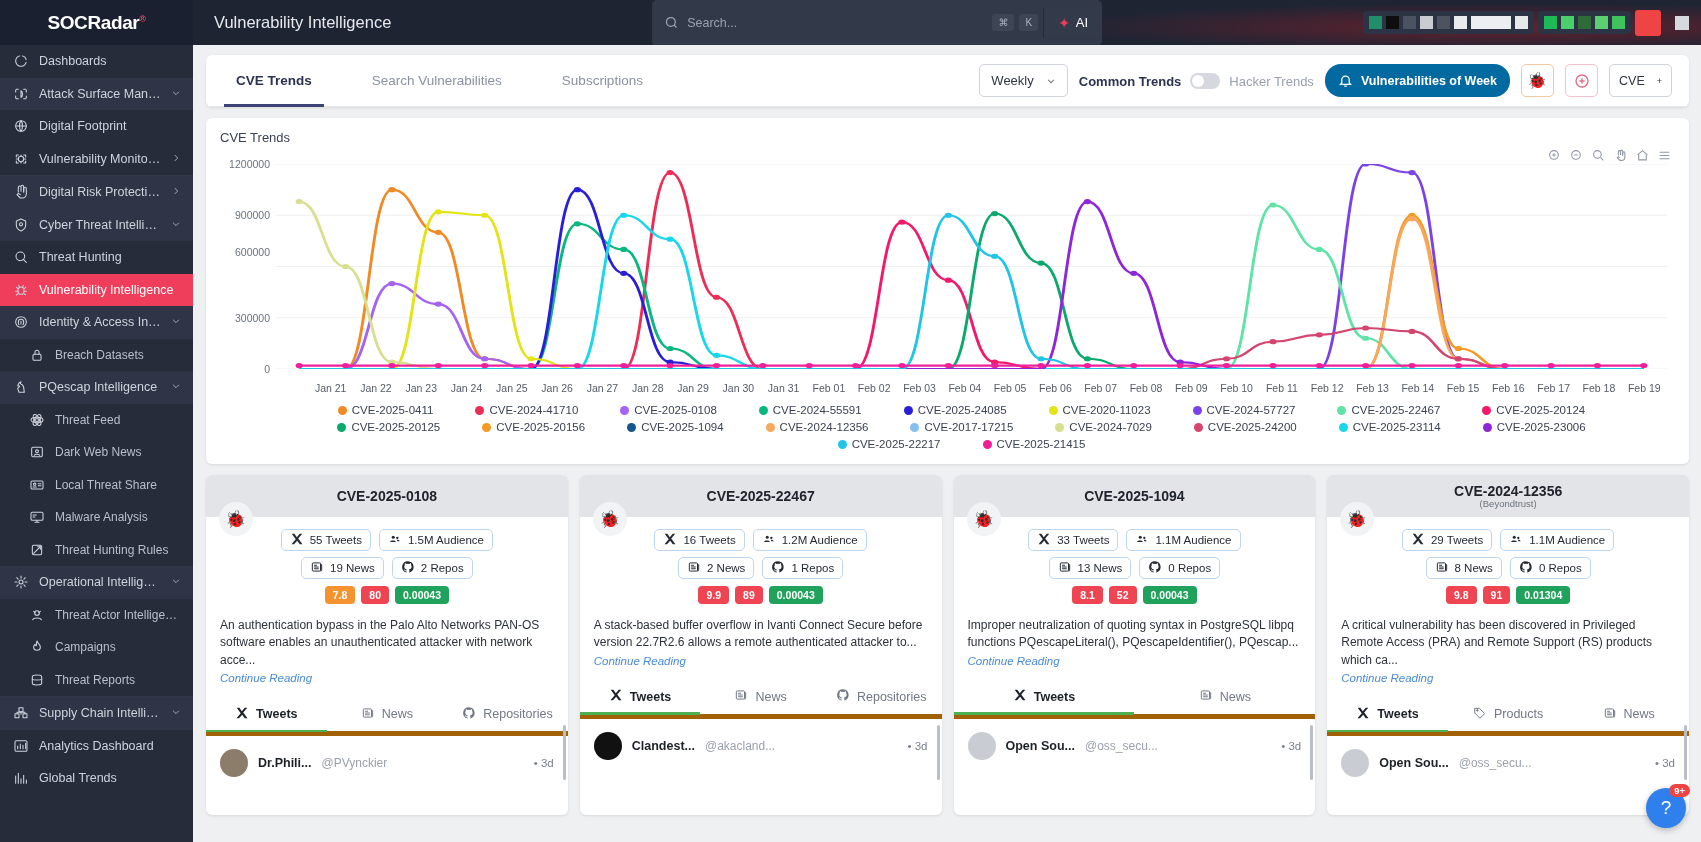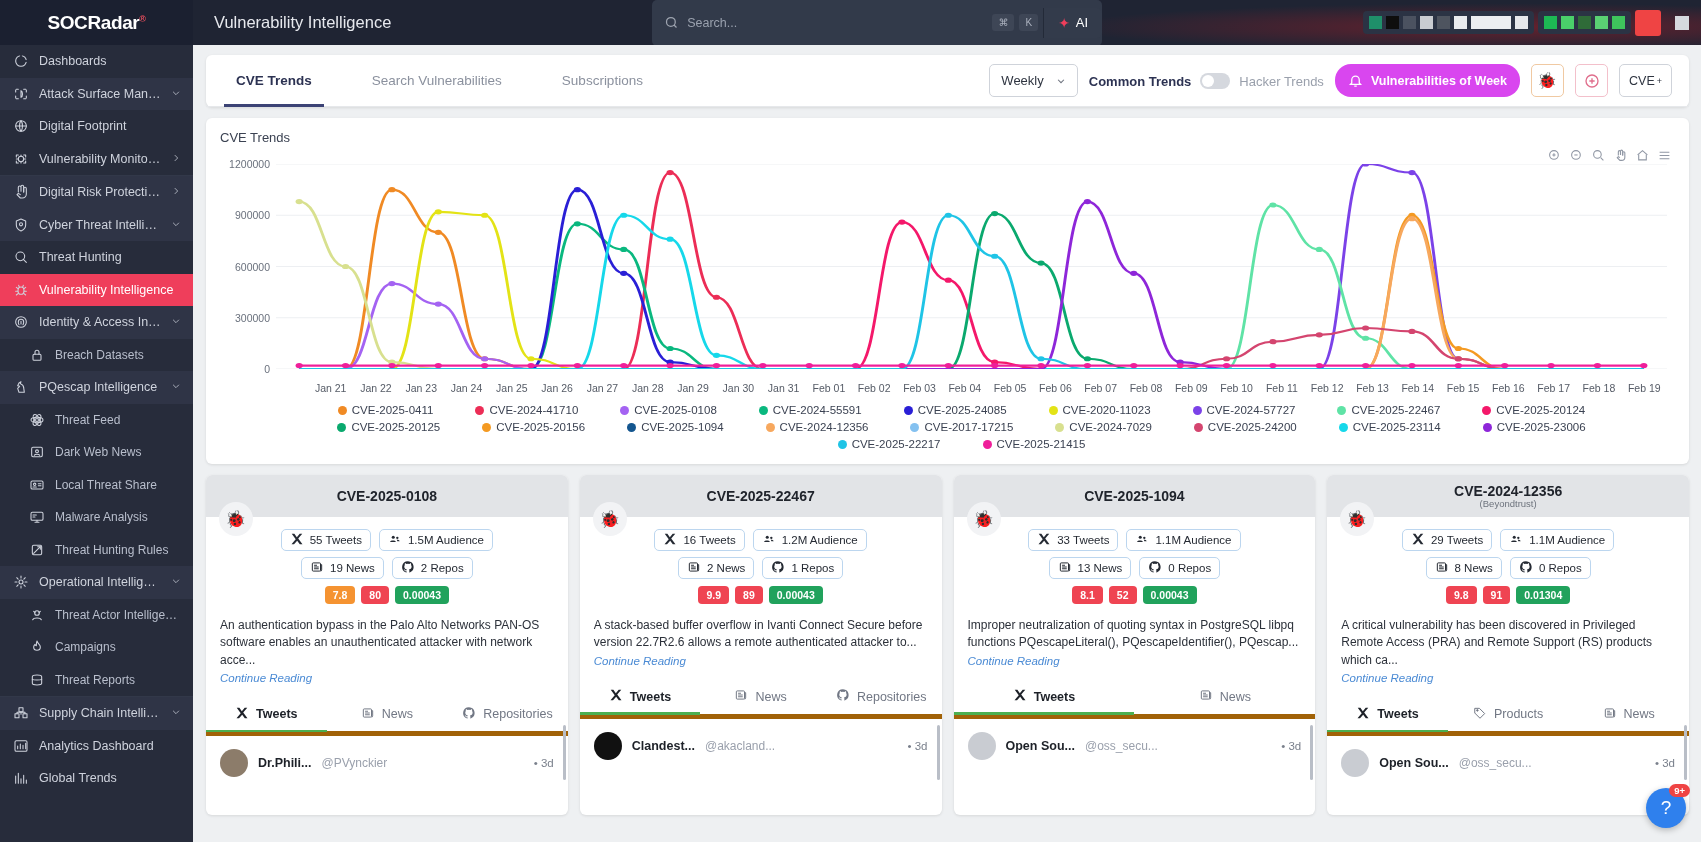--- a/index.html
+++ b/index.html
@@ -116,31 +116,31 @@
     border:1px solid #cfd3da; border-radius:5px; height:33px; padding:0 11px;
     font-size:13px; color:#2e3440; background:#fff; cursor:pointer; min-width:83px;
   }
   .toggle-grp { display:flex; align-items:flex-end; gap:9px; font-size:13px; }
   .toggle-grp .on { color:#2c3252; font-weight:bold; }
   .toggle-grp .off { color:#9aa0ac; }
   .switch { width:30px; height:16px; background:#d5d8de; border-radius:9px; position:relative; cursor:pointer; }
   .switch:before { content:""; position:absolute; left:2px; top:2px; width:12px; height:12px; background:#fff; border-radius:50%; }
   .btn-red {
     display:flex; align-items:center; gap:8px;
-    background:#d946ef; color:#fff; border-radius:16px;
+    background:#0369a1; color:#fff; border-radius:16px;
     height:33px; padding:0 13px; font-size:12.5px; font-weight:bold; cursor:pointer;
   }
   .icon-btn {
     width:33px; height:33px; border-radius:5px; border:1px solid #f0c9a2;
     display:flex; align-items:center; justify-content:center; cursor:pointer; background:#fff;
   }
   .icon-btn.pink { border-color:#f3c0cb; }
   .icon-btn.wide {
     width:auto; padding:0 9px; border-color:#cfd3da; font-size:12.5px; color:#2e3440;
-    position:relative; gap:2px;
+    position:relative; gap:12px;
   }
   .sup { font-size:9px; vertical-align:super; }
 
   
   .chart-card { margin-top:11px; padding:12px 14px 8px 14px; }
   .chart-title { font-size:13px; color:#3b4252; margin-bottom:4px; }
   .chart-tools { display:flex; justify-content:flex-end; gap:9px; color:#9097a4; padding-right:4px; }
   .chart-tools svg { width:13px; height:13px; cursor:pointer; }
   .plot { position:relative; height:215px; margin-top:2px; }
   .ylabels { position:absolute; left:0; top:0; width:54px; height:205px; font-size:10.5px; color:#6a717d; }
@@ -581,21 +581,21 @@
             </svg>
           <svg viewBox="0 0 24 24" fill="none" stroke="currentColor" stroke-width="2">
               <path d="M3 6h18M3 12h18M3 18h18"></path>
             </svg>
         </div>
 
         <div class="plot">
           <div class="ylabels" id="ylabels">
               <div style="top: 205px;">0</div>
               <div style="top: 153.75px;">300000</div>
-              <div style="top: 103px;">600000</div>
+              <div style="top: 88px;">600000</div>
               <div style="top: 51.25px;">900000</div>
               <div style="top: 0px;">1200000</div>
             </div>
           <div class="plotarea" id="plotarea"><svg viewBox="0 0 1000 205" preserveAspectRatio="none" style="width:100%;height:205px">
                 <line x1="0" y1="205" x2="1000" y2="205" stroke="#edeff2" stroke-width="1"></line>
                 <line x1="0" y1="153.75" x2="1000" y2="153.75" stroke="#edeff2" stroke-width="1"></line>
                 <line x1="0" y1="102.5" x2="1000" y2="102.5" stroke="#edeff2" stroke-width="1"></line>
                 <line x1="0" y1="51.25" x2="1000" y2="51.25" stroke="#edeff2" stroke-width="1"></line>
                 <line x1="0" y1="0" x2="1000" y2="0" stroke="#edeff2" stroke-width="1"></line>
                 <path d="M 16.666666666666668 205 C 33.333333333333336 205, 33.333333333333336 205, 50 205 C 66.66666666666667 205, 66.66666666666667 25.625, 83.33333333333334 25.625 C 100 25.625, 100 68.33333333333334, 116.66666666666667 68.33333333333334 C 133.33333333333334 68.33333333333334, 133.33333333333334 194.75, 150 194.75 C 166.66666666666669 194.75, 166.66666666666669 205, 183.33333333333334 205 C 200 205, 200 205, 216.66666666666669 205 C 233.33333333333337 205, 233.33333333333337 205, 250.00000000000003 205 C 266.6666666666667 205, 266.6666666666667 205, 283.33333333333337 205 C 300 205, 300 205, 316.6666666666667 205 C 333.33333333333337 205, 333.33333333333337 205, 350 205 C 366.6666666666667 205, 366.6666666666667 205, 383.33333333333337 205 C 400 205, 400 205, 416.6666666666667 205 C 433.33333333333337 205, 433.33333333333337 205, 450.00000000000006 205 C 466.66666666666674 205, 466.66666666666674 205, 483.33333333333337 205 C 500.00000000000006 205, 500.00000000000006 205, 516.6666666666667 205 C 533.3333333333334 205, 533.3333333333334 205, 550 205 C 566.6666666666667 205, 566.6666666666667 205, 583.3333333333334 205 C 600 205, 600 205, 616.6666666666667 205 C 633.3333333333334 205, 633.3333333333334 205, 650 205 C 666.6666666666667 205, 666.6666666666667 205, 683.3333333333334 205 C 700 205, 700 205, 716.6666666666667 205 C 733.3333333333334 205, 733.3333333333334 205, 750 205 C 766.6666666666667 205, 766.6666666666667 205, 783.3333333333334 205 C 800 205, 800 205, 816.6666666666667 205 C 833.3333333333335 205, 833.3333333333335 205, 850.0000000000001 205 C 866.6666666666667 205, 866.6666666666667 205, 883.3333333333334 205 C 900 205, 900 205, 916.6666666666667 205 C 933.3333333333335 205, 933.3333333333335 205, 950.0000000000001 205 C 966.6666666666667 205, 966.6666666666667 205, 983.3333333333334 205" fill="none" stroke="#f08a24" stroke-width="2.1" stroke-linejoin="round"></path>

